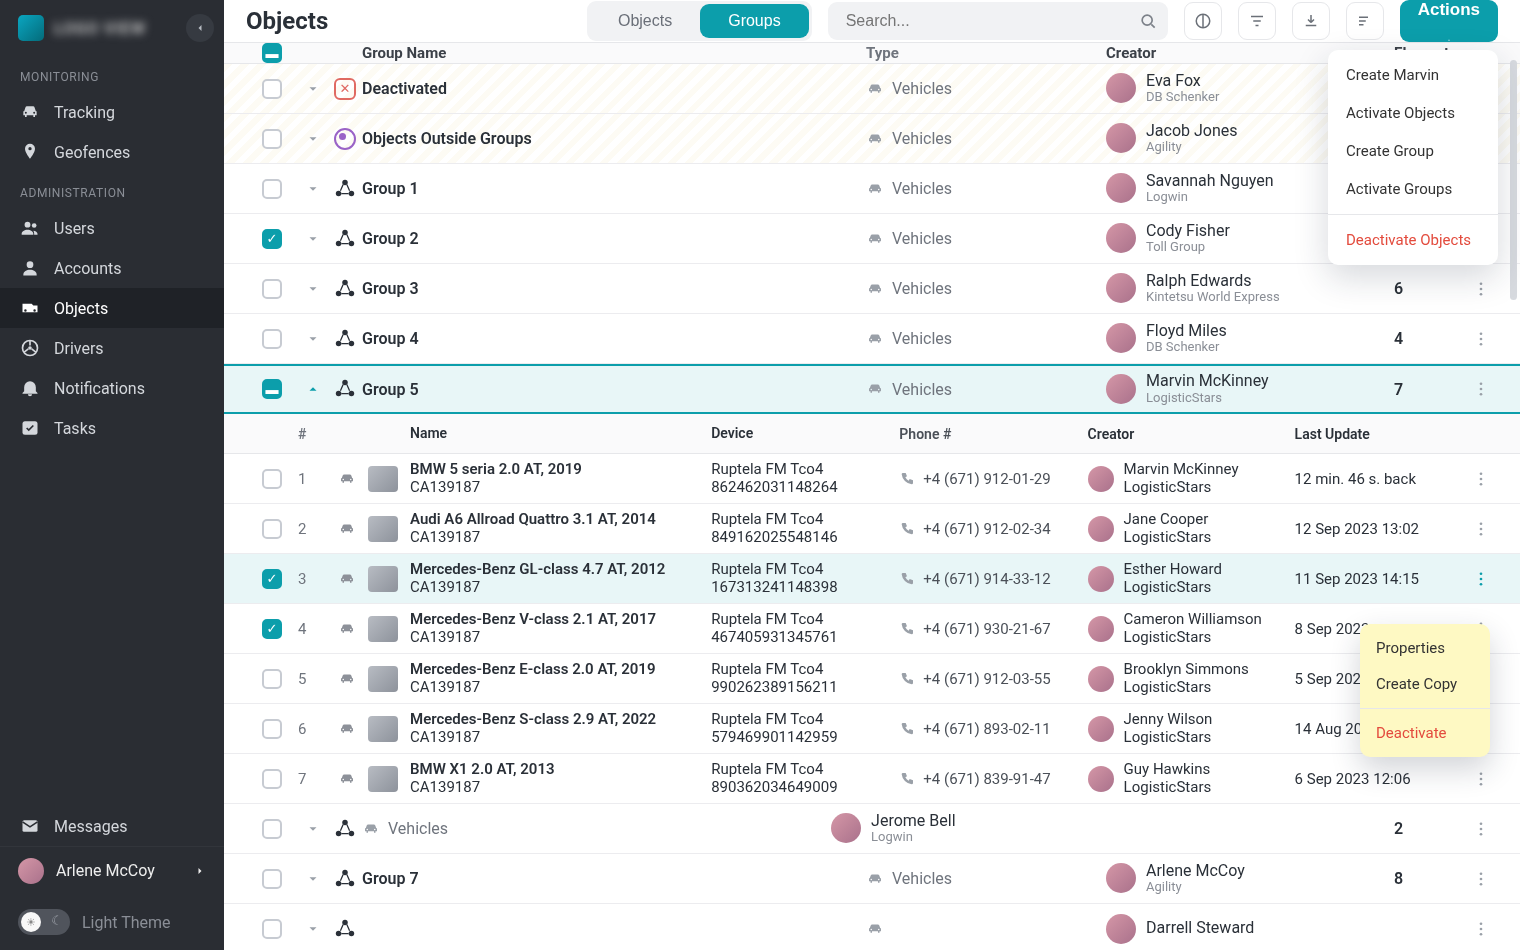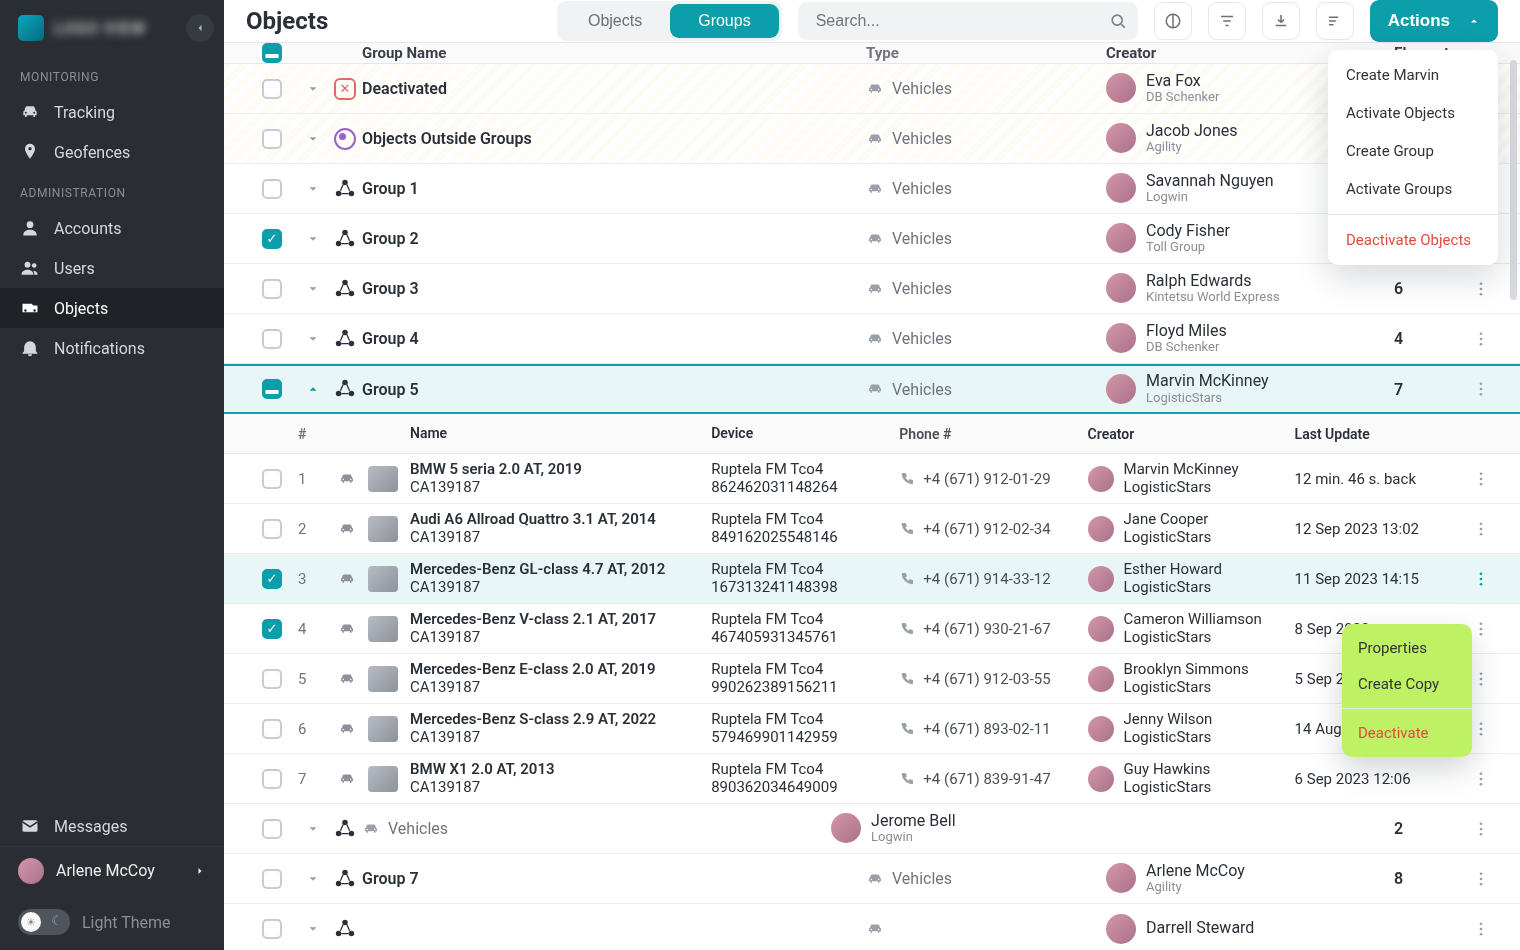--- a/index.html
+++ b/index.html
@@ -40,21 +40,21 @@
   
   .main{position:absolute;left:224px;top:0;width:1296px;height:950px;display:flex;flex-direction:column;background:#fff;}
   .topbar{display:flex;align-items:center;height:56px;padding:0 22px;gap:16px;}
   .page-title{font-size:24px;font-weight:700;margin-right:auto;}
   .segmented{display:flex;background:#f1f2f4;border-radius:9px;padding:3px;}
   .segmented button{border:none;background:transparent;padding:8px 28px;font-size:16px;border-radius:7px;color:#6a6f78;cursor:pointer;}
   .segmented button.active{background:var(--teal);color:#fff;border-radius:9px;}
   .searchwrap{display:flex;align-items:center;background:#f1f2f4;border-radius:9px;flex:1;max-width:340px;height:38px;padding:0 10px 0 16px;color:#9aa0a8;}
   .searchwrap input{border:none;background:transparent;flex:1;font-size:16px;outline:none;color:#a21caf}
   .circ{width:38px;height:38px;border:1px solid var(--border);border-radius:9px;display:flex;align-items:center;justify-content:center;background:#fff;color:#6b7078;cursor:pointer;}
-  .actions-btn{height:42px;border:none;border-radius:9px;background:var(--teal);color:#fff;padding:0 18px;font-size:17px;font-weight:600;display:flex;align-items:center;gap:18px;cursor:pointer;}
+  .actions-btn{height:42px;border:none;border-radius:9px;background:var(--teal);color:#fff;padding:0 18px;font-size:17px;font-weight:600;display:flex;align-items:center;gap:18px;cursor:pointer;flex-direction:column;}
   .actions-wrapper{position:relative;}
   .dropdown{position:absolute;right:0;top:50px;width:170px;background:#fff;border-radius:10px;box-shadow:0 12px 34px rgba(30,40,60,.18);padding:6px 0;z-index:50;}
   .dropdown-item{padding:10px 18px;font-size:15px;color:#333;cursor:pointer;}
   .dropdown-item.danger{color:var(--danger);}
   .dropdown-sep{height:1px;background:var(--border);margin:6px 0;}
   .thead,.row{display:flex;align-items:center;padding:0 22px 0 22px;}
   .thead{height:44px;background:#fafafb;border-top:1px solid var(--border);border-bottom:1px solid var(--border);font-size:15px;font-weight:600;color:#3b4048}
   .row{height:50px;border-bottom:1px solid var(--row-border);background:#fff;font-size:16px;}
   .row.stripe{background:repeating-linear-gradient(135deg,#fdfbf4 0 6px,#fff 6px 12px);}
   .row.expanded{background:var(--hover-row);border-top:2px solid var(--teal);border-bottom:2px solid var(--teal);}
@@ -81,21 +81,21 @@
   .c-veh{width:30px;color:#8d9199}
   .c-thumb{width:42px}
   .thumb{width:30px;height:26px;border-radius:4px;background:linear-gradient(135deg,#b8bcc3,#8d929b)}
   .c-name{flex:1.6;display:flex;flex-direction:column;line-height:1.15}
   .c-name .n{font-weight:600}
   .c-dev{flex:1.0;display:flex;flex-direction:column;line-height:1.15}
   .c-phone{flex:1.0;display:flex;align-items:center;gap:8px;color:#4b5058}
   .c-cre{flex:1.1;display:flex;align-items:center;gap:10px}
   .c-upd{flex:0.9}
   .c-dots{width:34px;display:flex;justify-content:center;color:#9aa0a8;cursor:pointer}
-  .row-menu{position:absolute;right:48px;top:624px;width:130px;background:#bef264;border-radius:10px;box-shadow:0 12px 30px rgba(30,40,60,.2);padding:6px 0;z-index:40;}
+  .row-menu{position:absolute;right:30px;top:624px;width:130px;background:#fef9c3;border-radius:10px;box-shadow:0 12px 30px rgba(30,40,60,.2);padding:6px 0;z-index:40;}
   .row-menu .dropdown-item{padding:9px 16px;font-size:15px}
   
   .scroll-hint{position:absolute;right:3px;top:60px;width:7px;height:240px;border-radius:5px;background:#d7dadf}
   
   .deact-icon{width:22px;height:22px;border:2px solid #e06a62;border-radius:6px;display:flex;align-items:center;justify-content:center;color:#e06a62;font-size:13px;}
   .outside-icon{width:22px;height:22px;border:2px solid #9a63c7;border-radius:50%;position:relative;}
   .outside-icon::after{content:"";position:absolute;left:3px;top:3px;width:7px;height:7px;border-radius:50%;background:#9a63c7}
   svg{display:block}
 </style>
 </head>
@@ -127,51 +127,70 @@
           <path fill="currentColor" d="M12 2a6 6 0 00-6 6c0 4.5 6 12 6 12s6-7.5 6-12a6 6 0 00-6-6zm0 8a2 2 0 110-4 2 2 0 010 4z"></path>
         </svg>
       </span>
     <span>Geofences</span>
   </div>
 
   <div class="section-label">ADMINISTRATION</div>
   <div class="nav-item">
     <span class="nav-icon">
         <svg viewBox="0 0 24 24" width="20" height="20">
-          <circle cx="12" cy="8" r="4" fill="currentColor"></circle>
-          <path fill="currentColor" d="M4 20c0-4 4-6 8-6s8 2 8 6v1H4v-1z"></path>
+          <circle cx="9" cy="8" r="3.5" fill="currentColor"></circle>
+          <circle cx="17" cy="9" r="2.8" fill="currentColor"></circle>
+          <path fill="currentColor" d="M2 19c0-3 3.4-5 7-5s7 2 7 5v1H2v-1zm14-3.6c2.7.2 5 1.8 5 3.6v1h-4v-1c0-1.4-.4-2.6-1-3.6z"></path>
         </svg>
       </span>
-    <span>Accounts</span>
+    <span>Users</span>
   </div>
   <div class="nav-item">
     <span class="nav-icon">
         <svg viewBox="0 0 24 24" width="20" height="20">
-          <circle cx="9" cy="8" r="3.5" fill="currentColor"></circle>
-          <circle cx="17" cy="9" r="2.8" fill="currentColor"></circle>
-          <path fill="currentColor" d="M2 19c0-3 3.4-5 7-5s7 2 7 5v1H2v-1zm14-3.6c2.7.2 5 1.8 5 3.6v1h-4v-1c0-1.4-.4-2.6-1-3.6z"></path>
+          <circle cx="12" cy="8" r="4" fill="currentColor"></circle>
+          <path fill="currentColor" d="M4 20c0-4 4-6 8-6s8 2 8 6v1H4v-1z"></path>
         </svg>
       </span>
-    <span>Users</span>
+    <span>Accounts</span>
   </div>
   <div class="nav-item active">
     <span class="nav-icon">
         <svg viewBox="0 0 24 24" width="20" height="20">
           <path fill="currentColor" d="M3 7h11l2 2h5v8H3V7zm2 8a1.5 1.5 0 103 0 1.5 1.5 0 00-3 0zm11 0a1.5 1.5 0 103 0 1.5 1.5 0 00-3 0z"></path>
         </svg>
       </span>
     <span>Objects</span>
   </div>
   <div class="nav-item">
     <span class="nav-icon">
         <svg viewBox="0 0 24 24" width="20" height="20">
+          <circle cx="12" cy="12" r="9" fill="none" stroke="currentColor" stroke-width="2"></circle>
+          <circle cx="12" cy="12" r="2.2" fill="currentColor"></circle>
+          <path stroke="currentColor" stroke-width="2" d="M12 3v6M5 17l5-4m9 4l-5-4"></path>
+        </svg>
+      </span>
+    <span>Drivers</span>
+  </div>
+  <div class="nav-item">
+    <span class="nav-icon">
+        <svg viewBox="0 0 24 24" width="20" height="20">
           <path fill="currentColor" d="M12 22a2.5 2.5 0 002.5-2.5h-5A2.5 2.5 0 0012 22zm7-6v-5a7 7 0 10-14 0v5l-2 2v1h18v-1l-2-2z"></path>
         </svg>
       </span>
     <span>Notifications</span>
+  </div>
+  <div class="nav-item">
+    <span class="nav-icon">
+        <svg viewBox="0 0 24 24" width="20" height="20">
+          <rect x="3" y="4" width="18" height="16" rx="3" fill="currentColor"></rect>
+          <path stroke="#2a2d33" stroke-width="2" d="M8 12l2.5 2.5L16 9"></path>
+        </svg>
+      </span>
+    <span>Tasks</span>
   </div>
 
   <div class="sidebar-bottom">
     <div class="nav-item">
       <span class="nav-icon">
           <svg viewBox="0 0 24 24" width="20" height="20">
             <rect x="3" y="5" width="18" height="14" rx="2" fill="currentColor"></rect>
             <path stroke="#2a2d33" stroke-width="2" d="M3 7l9 6 9-6"></path>
           </svg>
         </span>

